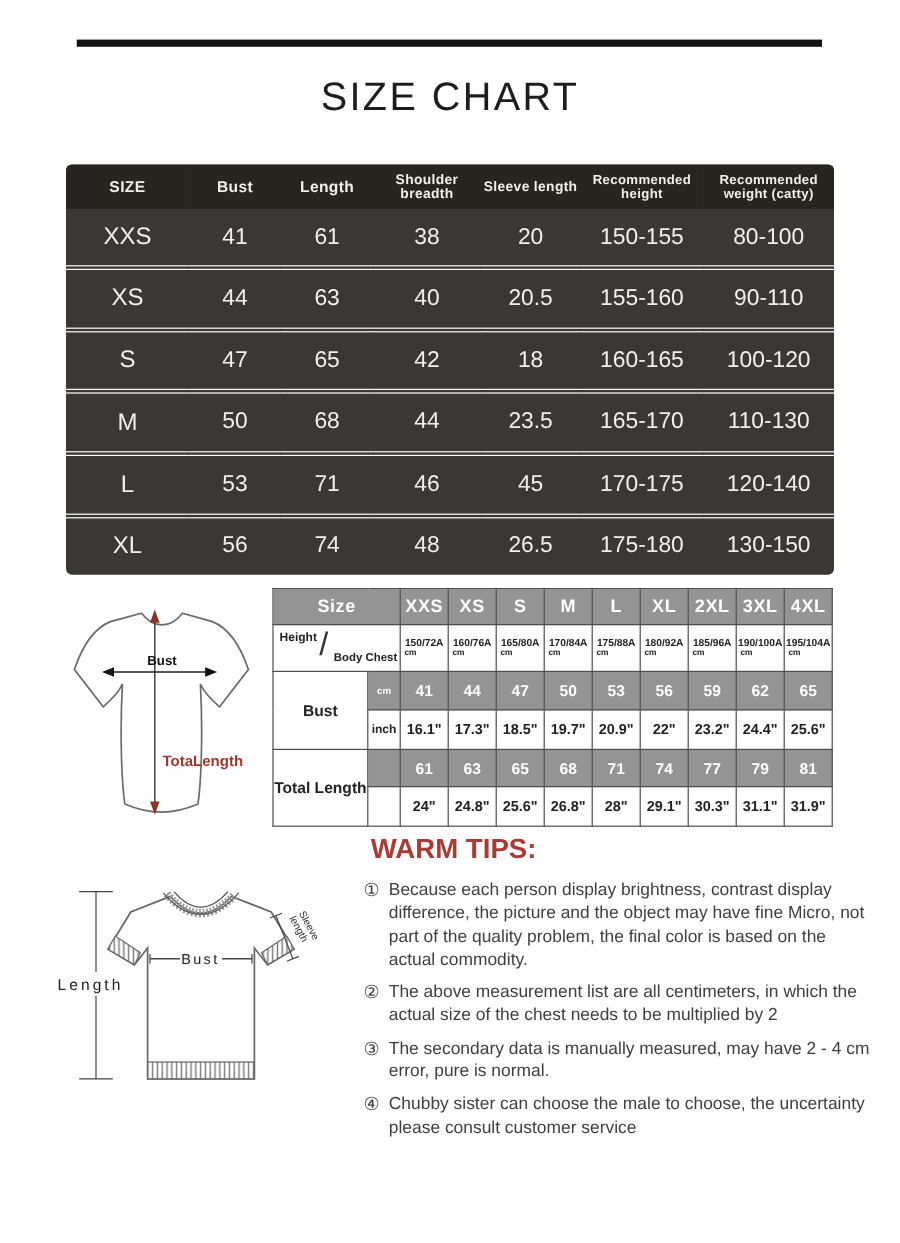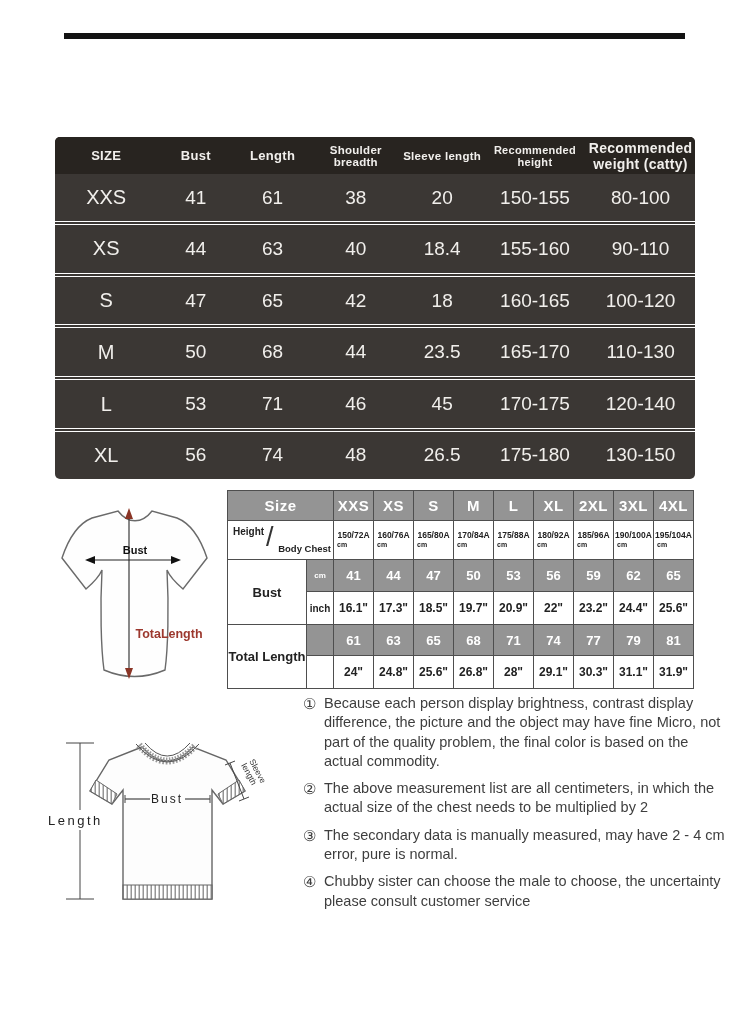--- a/index.html
+++ b/index.html
@@ -11,21 +11,21 @@
               font-size:33px;letter-spacing:2px;color:#1d1d1d;font-weight:400;}
 
   
   .mt-wrap{position:absolute;left:55px;top:137px;width:640px;height:342px;
            border-radius:5px;overflow:hidden;background:#3b3734;}
   #main-table{width:100%;height:100%;border-collapse:collapse;table-layout:fixed;color:#f1efec;}
   #main-table thead th{background:#282420;height:35px;font-weight:700;font-size:13px;
                        letter-spacing:.3px;text-align:center;}
   #main-table thead th:nth-child(4),#main-table thead th:nth-child(5){font-size:11.5px;}
   #main-table thead th:nth-child(6){font-size:11px;}
-  #main-table thead th:nth-child(7){font-size:14px;}
+  #main-table thead th:nth-child(7){font-size:11px;}
   #main-table tbody td{height:33px;text-align:center;font-size:19px;font-weight:400;}
   #main-table tbody td:first-child{font-size:20px;}
   #main-table tbody tr:not(:first-child) td{border-top:4px double #ffffff;}
 
   
   .dt{position:absolute;left:227px;top:490px;border-collapse:collapse;background:#fff;}
   .dt th,.dt td{border:1px solid #4e4e4e;text-align:center;vertical-align:middle;padding:0;color:#222;}
   .dt .g{background:#949494;color:#fff;}
   .r-hd th{height:29px;font-size:15px;font-weight:700;letter-spacing:.5px;}
   .r-chest td{height:38px;}
@@ -54,20 +54,21 @@
   .d1{position:absolute;left:56px;top:497px;}
   .d2{position:absolute;left:46px;top:731px;}
   svg text{font-family:"Liberation Sans",sans-serif;}
 </style>
 </head>
 <body>
 
 <div class="page">
 
   <div class="top-rule"></div>
+  <div class="page-title">SIZE CHART</div>
 
   <div class="mt-wrap">
     <table id="main-table">
       <colgroup>
         <col style="width:16%">
           <col style="width:12%">
           <col style="width:12%">
         <col style="width:14%">
           <col style="width:13%">
           <col style="width:16%">
@@ -92,21 +93,21 @@
             <td>38</td>
             <td>20</td>
             <td>150-155</td>
             <td>80-100</td>
           </tr>
           <tr>
             <td>XS</td>
             <td>44</td>
             <td>63</td>
             <td>40</td>
-            <td>18.4</td>
+            <td>20.5</td>
             <td>155-160</td>
             <td>90-110</td>
           </tr>
           <tr>
             <td>S</td>
             <td>47</td>
             <td>65</td>
             <td>42</td>
             <td>18</td>
             <td>160-165</td>
@@ -274,20 +275,21 @@
           <td class="val-w">28"</td>
           <td class="val-w">29.1"</td>
           <td class="val-w">30.3"</td>
           <td class="val-w">31.1"</td>
           <td class="val-w">31.9"</td>
         </tr>
       </tbody>
   </table>
 
   <div class="tips">
+    <h2 class="tips-title" style="color: rgb(168, 60, 52);">WARM TIPS:</h2>
     <div class="tip">
       <span class="n">①</span>
       <span>Because each person display brightness, contrast display difference, the picture and the object may have fine Micro, not part of the quality problem, the final color is based on the actual commodity.</span>
     </div>
     <div class="tip">
       <span class="n">②</span>
       <span>The above measurement list are all centimeters, in which the actual size of the chest needs to be multiplied by 2</span>
     </div>
     <div class="tip">
       <span class="n">③</span>

